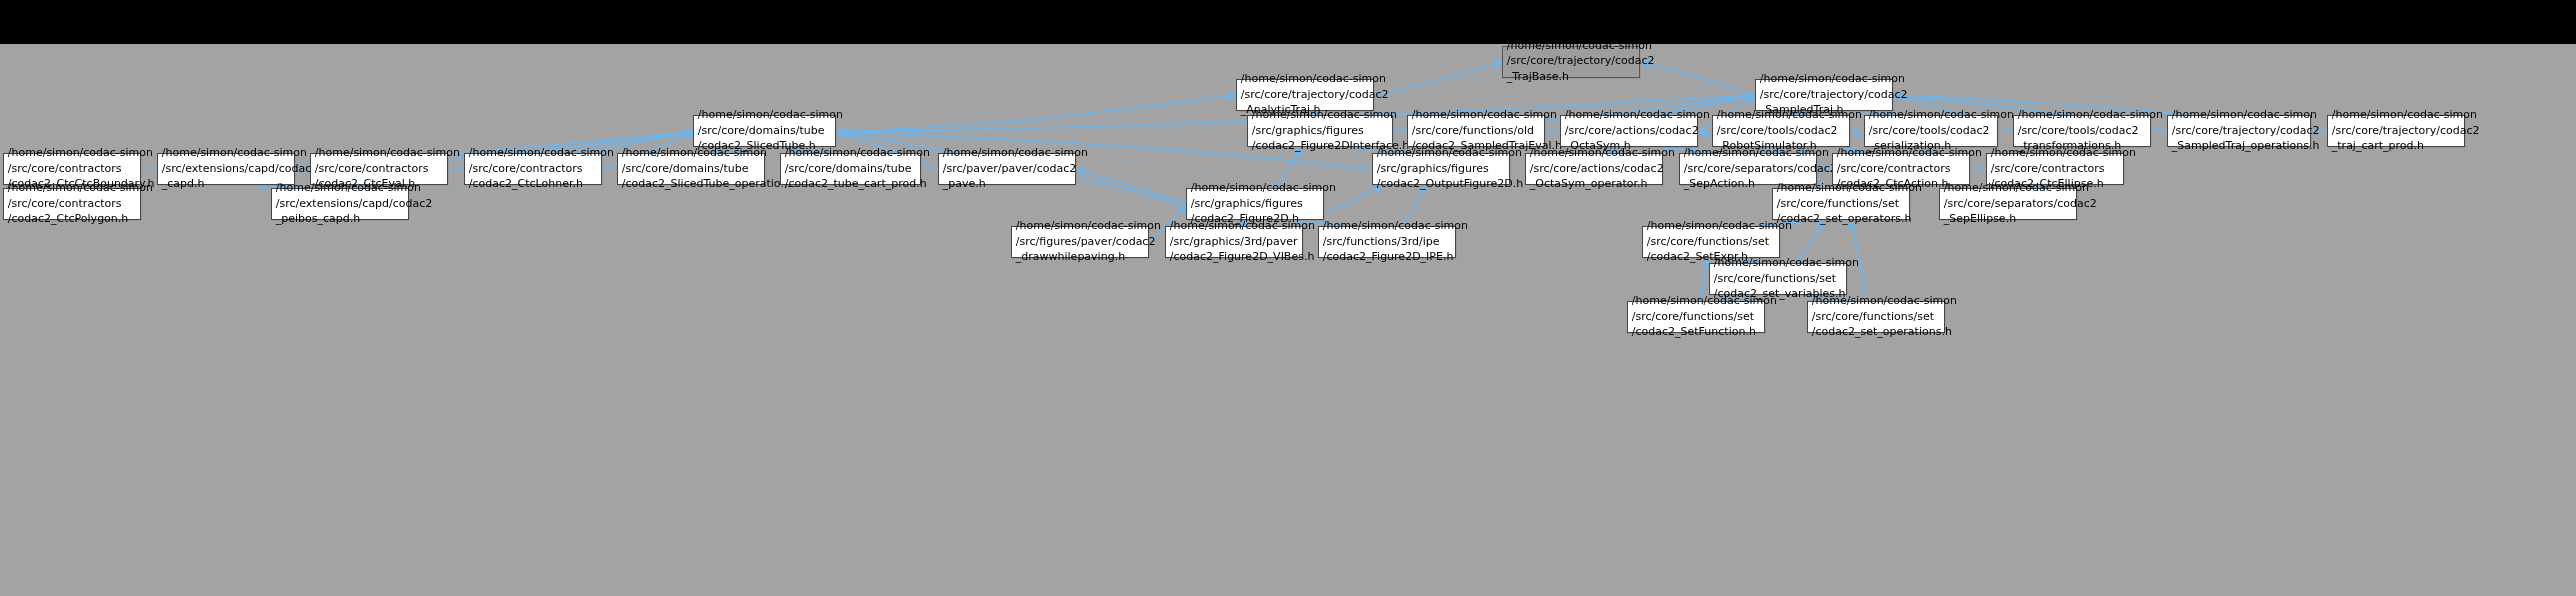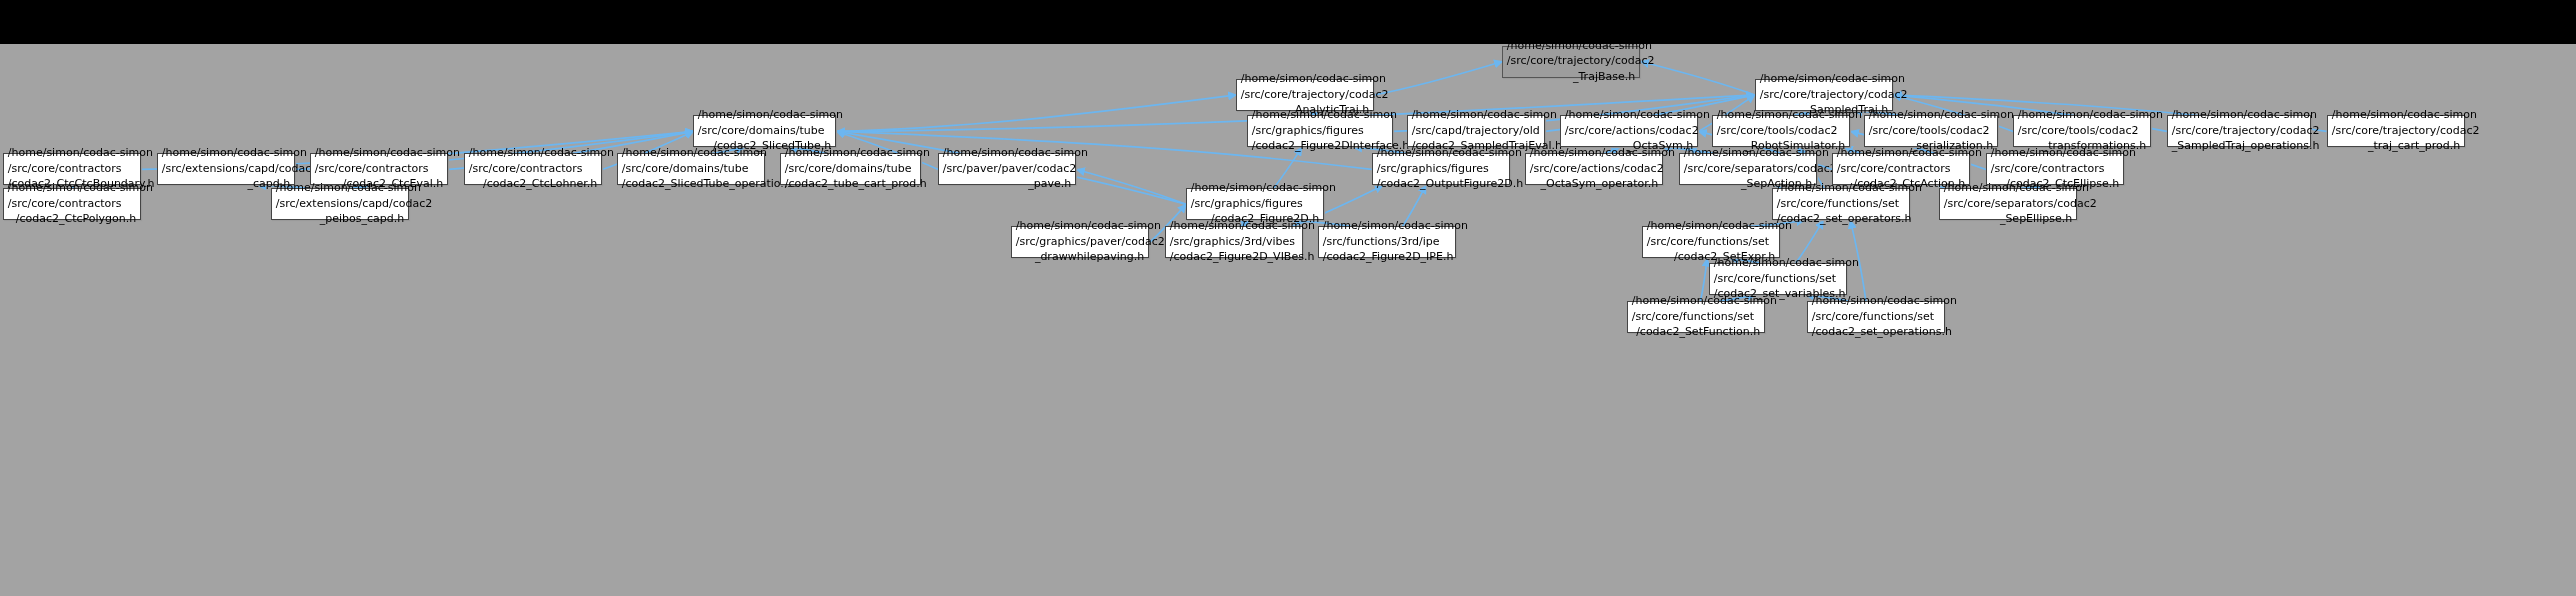--- a/index.html
+++ b/index.html
@@ -25,21 +25,21 @@
     padding:2.3px 3.8px 3px 3.8px;
     white-space:pre;
     display:flex;
     flex-direction:column;
     justify-content:center;
     align-items:center;
   }
   .node.root{background:#9d9d9d;border-color:#555;}
   .node .ln{display:block;width:100%;}
   .node .ln.l{text-align:left;}
-  .node .ln.c{text-align:right;}
+  .node .ln.c{text-align:left;}
 </style>
 </head>
 <body>
 
 <div id="canvas">
   <svg id="edges" xmlns="http://www.w3.org/2000/svg" viewBox="0 0 3388 784" width="2576" height="596">
       <defs>
         <marker id="ah" viewBox="0 0 10 10" refX="9" refY="5" markerWidth="5.5" markerHeight="5.5" orient="auto-start-reverse">
           <path d="M 0 0 L 10 5 L 0 10 z" fill="#6cb6f0"></path>
         </marker>
@@ -91,21 +91,21 @@
       <path d="M 2236.6 338 C 2240.94 318.59799999999996, 2243.3900000000003 298.899, 2245.4 282" stroke="#6cb6f0" stroke-width="2.2" fill="none" marker-end="url(#ah)"></path>
       <path d="M 2314.36 288 C 2300.943 285.0288, 2287.3235 283.3644, 2275.64 282" stroke="#6cb6f0" stroke-width="2.2" fill="none" marker-end="url(#ah)"></path>
       <path d="M 2261.24 338 C 2278.0519999999997 336.2692, 2294.594 332.9346, 2308.76 330" stroke="#6cb6f0" stroke-width="2.2" fill="none" marker-end="url(#ah)"></path>
       <path d="M 2431.16 338 C 2411.6279999999997 333.9328, 2391.826 331.7664, 2374.84 330" stroke="#6cb6f0" stroke-width="2.2" fill="none" marker-end="url(#ah)"></path>
     </svg>
 <div class="node root" style="left: 1502px; top: 1.5px; width: 138px; height: 32px;"><span class="ln l">/home/simon/codac-simon</span><span class="ln l">/src/core/trajectory/codac2</span><span class="ln c">_TrajBase.h</span></div>
     <div class="node" style="left: 1236px; top: 35px; width: 138px; height: 32px;"><span class="ln l">/home/simon/codac-simon</span><span class="ln l">/src/core/trajectory/codac2</span><span class="ln c">_AnalyticTraj.h</span></div>
     <div class="node" style="left: 1755px; top: 35px; width: 138px; height: 32px;"><span class="ln l">/home/simon/codac-simon</span><span class="ln l">/src/core/trajectory/codac2</span><span class="ln c">_SampledTraj.h</span></div>
     <div class="node" style="left: 693px; top: 71px; width: 143px; height: 32px;"><span class="ln l">/home/simon/codac-simon</span><span class="ln l">/src/core/domains/tube</span><span class="ln c">/codac2_SlicedTube.h</span></div>
     <div class="node" style="left: 1247px; top: 71px; width: 146px; height: 32px;"><span class="ln l">/home/simon/codac-simon</span><span class="ln l">/src/graphics/figures</span><span class="ln l">/codac2_Figure2DInterface.h</span></div>
-    <div class="node" style="left: 1407px; top: 71px; width: 138px; height: 32px;"><span class="ln l">/home/simon/codac-simon</span><span class="ln l">/src/capd/trajectory/old</span><span class="ln l">/codac2_SampledTrajEval.h</span></div>
+    <div class="node" style="left: 1407px; top: 71px; width: 138px; height: 32px;"><span class="ln l">/home/simon/codac-simon</span><span class="ln l">/src/core/functions/old</span><span class="ln l">/codac2_SampledTrajEval.h</span></div>
     <div class="node" style="left: 1560px; top: 71px; width: 138px; height: 32px;"><span class="ln l">/home/simon/codac-simon</span><span class="ln l">/src/core/actions/codac2</span><span class="ln c">_OctaSym.h</span></div>
     <div class="node" style="left: 1712px; top: 71px; width: 138px; height: 32px;"><span class="ln l">/home/simon/codac-simon</span><span class="ln l">/src/core/tools/codac2</span><span class="ln c">_RobotSimulator.h</span></div>
     <div class="node" style="left: 1864px; top: 71px; width: 134px; height: 32px;"><span class="ln l">/home/simon/codac-simon</span><span class="ln l">/src/core/tools/codac2</span><span class="ln c">_serialization.h</span></div>
     <div class="node" style="left: 2013px; top: 71px; width: 138px; height: 32px;"><span class="ln l">/home/simon/codac-simon</span><span class="ln l">/src/core/tools/codac2</span><span class="ln c">_transformations.h</span></div>
     <div class="node" style="left: 2167px; top: 71px; width: 144px; height: 32px;"><span class="ln l">/home/simon/codac-simon</span><span class="ln l">/src/core/trajectory/codac2</span><span class="ln c">_SampledTraj_operations.h</span></div>
     <div class="node" style="left: 2327px; top: 71px; width: 138px; height: 32px;"><span class="ln l">/home/simon/codac-simon</span><span class="ln l">/src/core/trajectory/codac2</span><span class="ln c">_traj_cart_prod.h</span></div>
     <div class="node" style="left: 3px; top: 109px; width: 138px; height: 32px;"><span class="ln l">/home/simon/codac-simon</span><span class="ln l">/src/core/contractors</span><span class="ln l">/codac2_CtcCtcBoundary.h</span></div>
     <div class="node" style="left: 157px; top: 109px; width: 138px; height: 32px;"><span class="ln l">/home/simon/codac-simon</span><span class="ln l">/src/extensions/capd/codac2</span><span class="ln c">_capd.h</span></div>
     <div class="node" style="left: 310px; top: 109px; width: 138px; height: 32px;"><span class="ln l">/home/simon/codac-simon</span><span class="ln l">/src/core/contractors</span><span class="ln c">/codac2_CtcEval.h</span></div>
     <div class="node" style="left: 464px; top: 109px; width: 138px; height: 32px;"><span class="ln l">/home/simon/codac-simon</span><span class="ln l">/src/core/contractors</span><span class="ln c">/codac2_CtcLohner.h</span></div>
@@ -115,21 +115,21 @@
     <div class="node" style="left: 1372px; top: 109px; width: 138px; height: 32px;"><span class="ln l">/home/simon/codac-simon</span><span class="ln l">/src/graphics/figures</span><span class="ln l">/codac2_OutputFigure2D.h</span></div>
     <div class="node" style="left: 1525px; top: 109px; width: 138px; height: 32px;"><span class="ln l">/home/simon/codac-simon</span><span class="ln l">/src/core/actions/codac2</span><span class="ln c">_OctaSym_operator.h</span></div>
     <div class="node" style="left: 1679px; top: 109px; width: 138px; height: 32px;"><span class="ln l">/home/simon/codac-simon</span><span class="ln l">/src/core/separators/codac2</span><span class="ln c">_SepAction.h</span></div>
     <div class="node" style="left: 1832px; top: 109px; width: 138px; height: 32px;"><span class="ln l">/home/simon/codac-simon</span><span class="ln l">/src/core/contractors</span><span class="ln c">/codac2_CtcAction.h</span></div>
     <div class="node" style="left: 1986px; top: 109px; width: 138px; height: 32px;"><span class="ln l">/home/simon/codac-simon</span><span class="ln l">/src/core/contractors</span><span class="ln c">/codac2_CtcEllipse.h</span></div>
     <div class="node" style="left: 3px; top: 144px; width: 138px; height: 32px;"><span class="ln l">/home/simon/codac-simon</span><span class="ln l">/src/core/contractors</span><span class="ln c">/codac2_CtcPolygon.h</span></div>
     <div class="node" style="left: 271px; top: 144px; width: 138px; height: 32px;"><span class="ln l">/home/simon/codac-simon</span><span class="ln l">/src/extensions/capd/codac2</span><span class="ln c">_peibos_capd.h</span></div>
     <div class="node" style="left: 1186px; top: 144px; width: 138px; height: 32px;"><span class="ln l">/home/simon/codac-simon</span><span class="ln l">/src/graphics/figures</span><span class="ln c">/codac2_Figure2D.h</span></div>
     <div class="node" style="left: 1772px; top: 144px; width: 138px; height: 32px;"><span class="ln l">/home/simon/codac-simon</span><span class="ln l">/src/core/functions/set</span><span class="ln c">/codac2_set_operators.h</span></div>
     <div class="node" style="left: 1939px; top: 144px; width: 138px; height: 32px;"><span class="ln l">/home/simon/codac-simon</span><span class="ln l">/src/core/separators/codac2</span><span class="ln c">_SepEllipse.h</span></div>
-    <div class="node" style="left: 1011px; top: 182px; width: 138px; height: 32px;"><span class="ln l">/home/simon/codac-simon</span><span class="ln l">/src/graphics/paver/codac2</span><span class="ln c">_drawwhilepaving.h</span></div>
-    <div class="node" style="left: 1165px; top: 182px; width: 138px; height: 32px;"><span class="ln l">/home/simon/codac-simon</span><span class="ln l">/src/graphics/3rd/vibes</span><span class="ln l">/codac2_Figure2D_VIBes.h</span></div>
+    <div class="node" style="left: 1011px; top: 182px; width: 138px; height: 32px;"><span class="ln l">/home/simon/codac-simon</span><span class="ln l">/src/figures/paver/codac2</span><span class="ln c">_drawwhilepaving.h</span></div>
+    <div class="node" style="left: 1165px; top: 182px; width: 138px; height: 32px;"><span class="ln l">/home/simon/codac-simon</span><span class="ln l">/src/graphics/3rd/paver</span><span class="ln l">/codac2_Figure2D_VIBes.h</span></div>
     <div class="node" style="left: 1318px; top: 182px; width: 138px; height: 32px;"><span class="ln l">/home/simon/codac-simon</span><span class="ln l">/src/functions/3rd/ipe</span><span class="ln c">/codac2_Figure2D_IPE.h</span></div>
     <div class="node" style="left: 1642px; top: 182px; width: 138px; height: 32px;"><span class="ln l">/home/simon/codac-simon</span><span class="ln l">/src/core/functions/set</span><span class="ln c">/codac2_SetExpr.h</span></div>
     <div class="node" style="left: 1709px; top: 219px; width: 138px; height: 32px;"><span class="ln l">/home/simon/codac-simon</span><span class="ln l">/src/core/functions/set</span><span class="ln c">/codac2_set_variables.h</span></div>
     <div class="node" style="left: 1627px; top: 257px; width: 138px; height: 32px;"><span class="ln l">/home/simon/codac-simon</span><span class="ln l">/src/core/functions/set</span><span class="ln c">/codac2_SetFunction.h</span></div>
     <div class="node" style="left: 1807px; top: 257px; width: 138px; height: 32px;"><span class="ln l">/home/simon/codac-simon</span><span class="ln l">/src/core/functions/set</span><span class="ln c">/codac2_set_operations.h</span></div>
   </div>
 
 
 </body></html>

